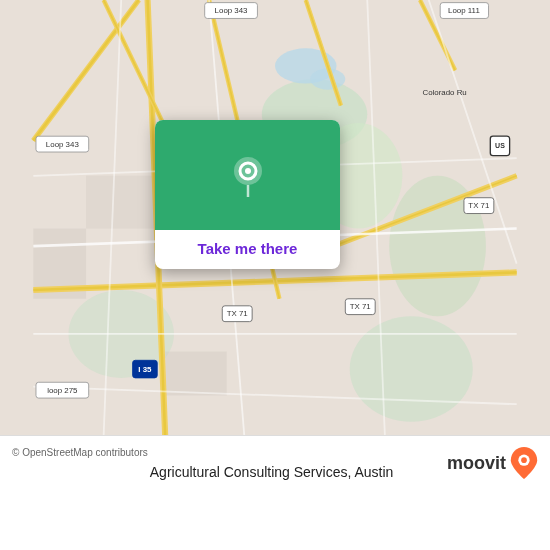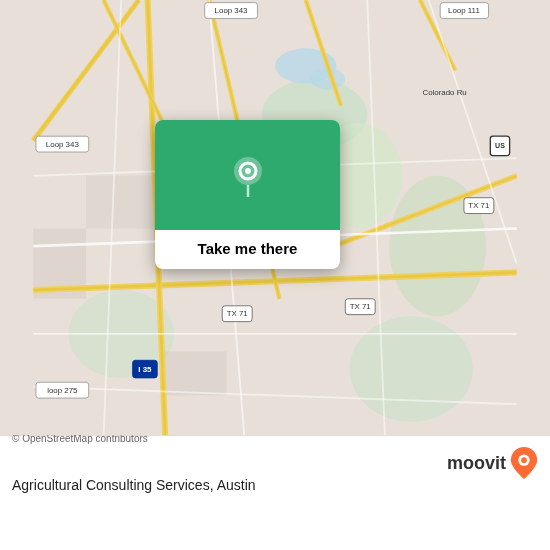--- a/index.html
+++ b/index.html
@@ -56,43 +56,43 @@
     .popup-bottom {
       padding: 10px 14px 12px;
       display: flex;
       align-items: center;
       justify-content: center;
     }
 
     .take-me-btn {
       font-size: 15px;
       font-weight: 600;
-      color: #000000;
+      color: #6d28d9;
       background: none;
       border: none;
       cursor: pointer;
       text-align: center;
     }
 
     
     .bottom-bar {
       width: 550px;
       height: 55px;
       background: white;
       border-top: 1px solid #ddd;
       display: flex;
       align-items: center;
       padding: 0 12px;
       justify-content: space-between;
     }
 
     .bottom-left {
       display: flex;
-      flex-direction: column;
-      gap: 16px;
+      flex-direction: row;
+      gap: 2px;
     }
 
     .osm-credit {
       font-size: 10px;
       color: #666;
     }
 
     .location-name {
       font-size: 14px;
       color: #222;

